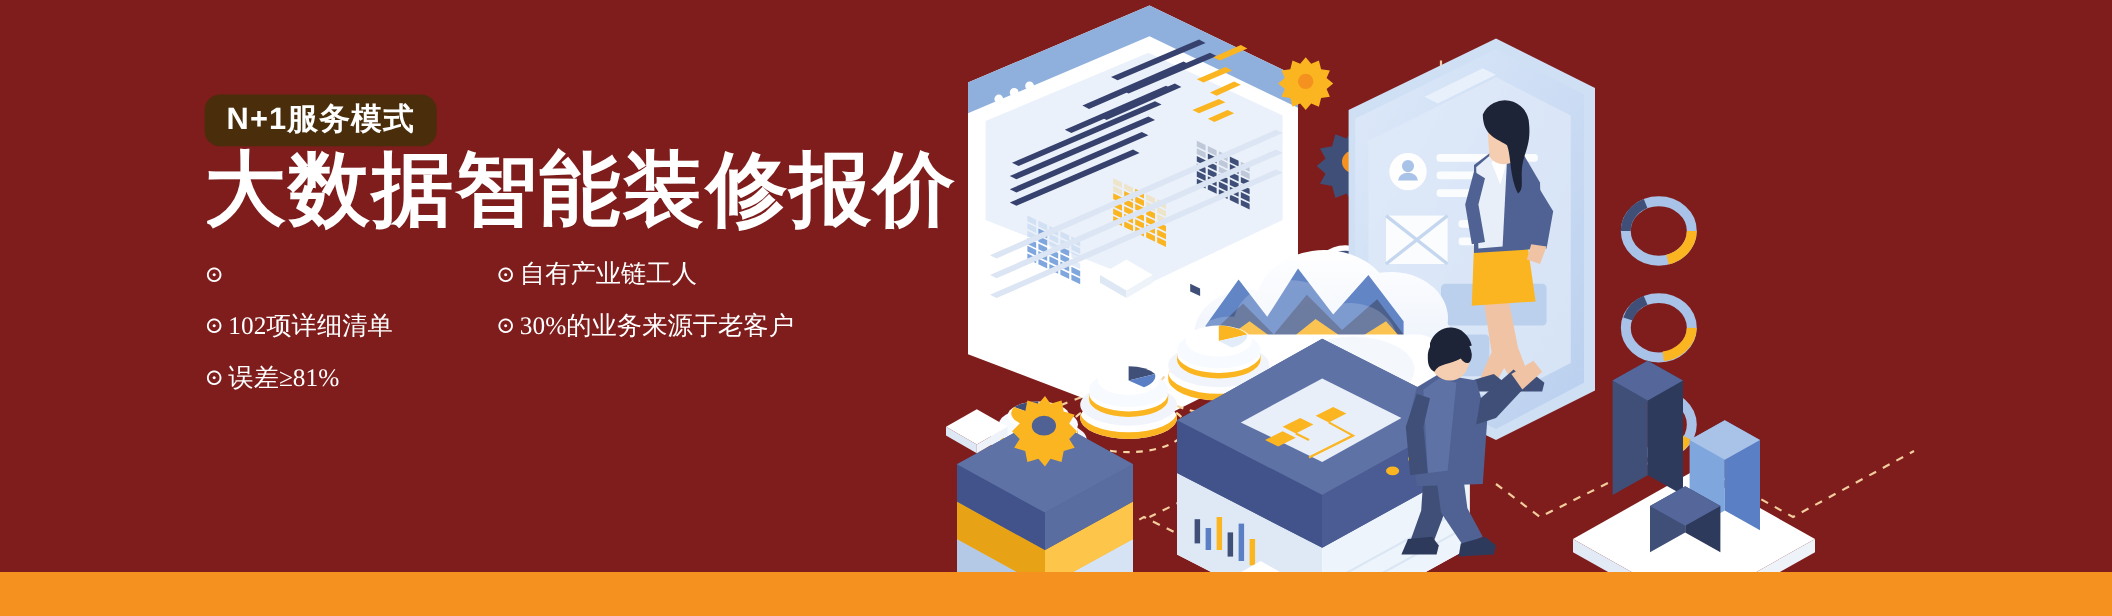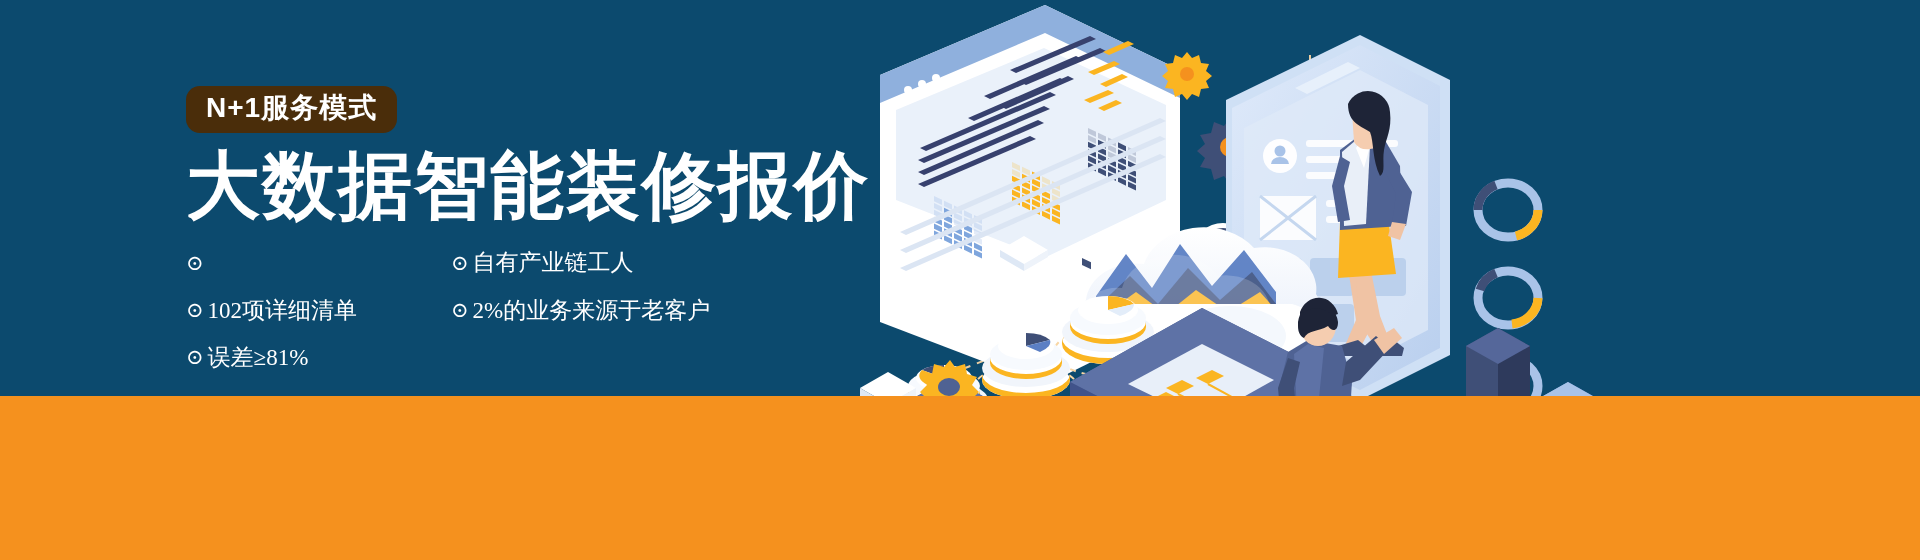--- a/index.html
+++ b/index.html
@@ -2,43 +2,42 @@
 <html><head>
 <meta charset="utf-8">
 <style>
   html,body{margin:0;padding:0;}
   body{
     width:1920px;height:560px;overflow:hidden;
     font-family:"Liberation Sans","DejaVu Sans",sans-serif;
     background:#f5911e;
   }
   #banner{
-    position:relative;width:1920px;height:396px;
-    background:#0c4a6e;
+    position:relative;width:1920px;height:520px;
+    background:#7f1d1d;
     overflow:hidden;
   }
 
   
   #text-block{
     position:absolute;left:186px;top:86px;width:700px;
   }
   #badge{
     display:inline-block;
     background:#4a2d0a;
     color:#ffffff;
     border-radius:14px;
     padding:7px 20px 9px 20px;
     font-size:28px;
     font-weight:bold;
     letter-spacing:1px;
     line-height:1.1;
     font-family:"Liberation Sans","DejaVu Sans",sans-serif;
   }
   #main-title{
-    margin-top:14px;
     color:#ffffff;
     font-size:74px;
     font-weight:bold;
     letter-spacing:2px;
     line-height:1.05;
     white-space:nowrap;
     font-family:"Liberation Sans","DejaVu Sans",sans-serif;
     text-shadow:0 1px 0 rgba(0,0,0,.04);
   }
   #feature-grid{
@@ -96,21 +95,21 @@
         <span>自有产业链工人</span>
       </div>
 
       <div class="feature-item col-left">
         <span class="marker">⊙</span>
         <span>102项详细清单</span>
       </div>
 
       <div class="feature-item col-right">
         <span class="marker">⊙</span>
-        <span>2%的业务来源于老客户</span>
+        <span>30%的业务来源于老客户</span>
       </div>
 
       <div class="feature-item col-left">
         <span class="marker">⊙</span>
         <span>误差≥81%</span>
       </div>
 
     </div>
   </div>
 

